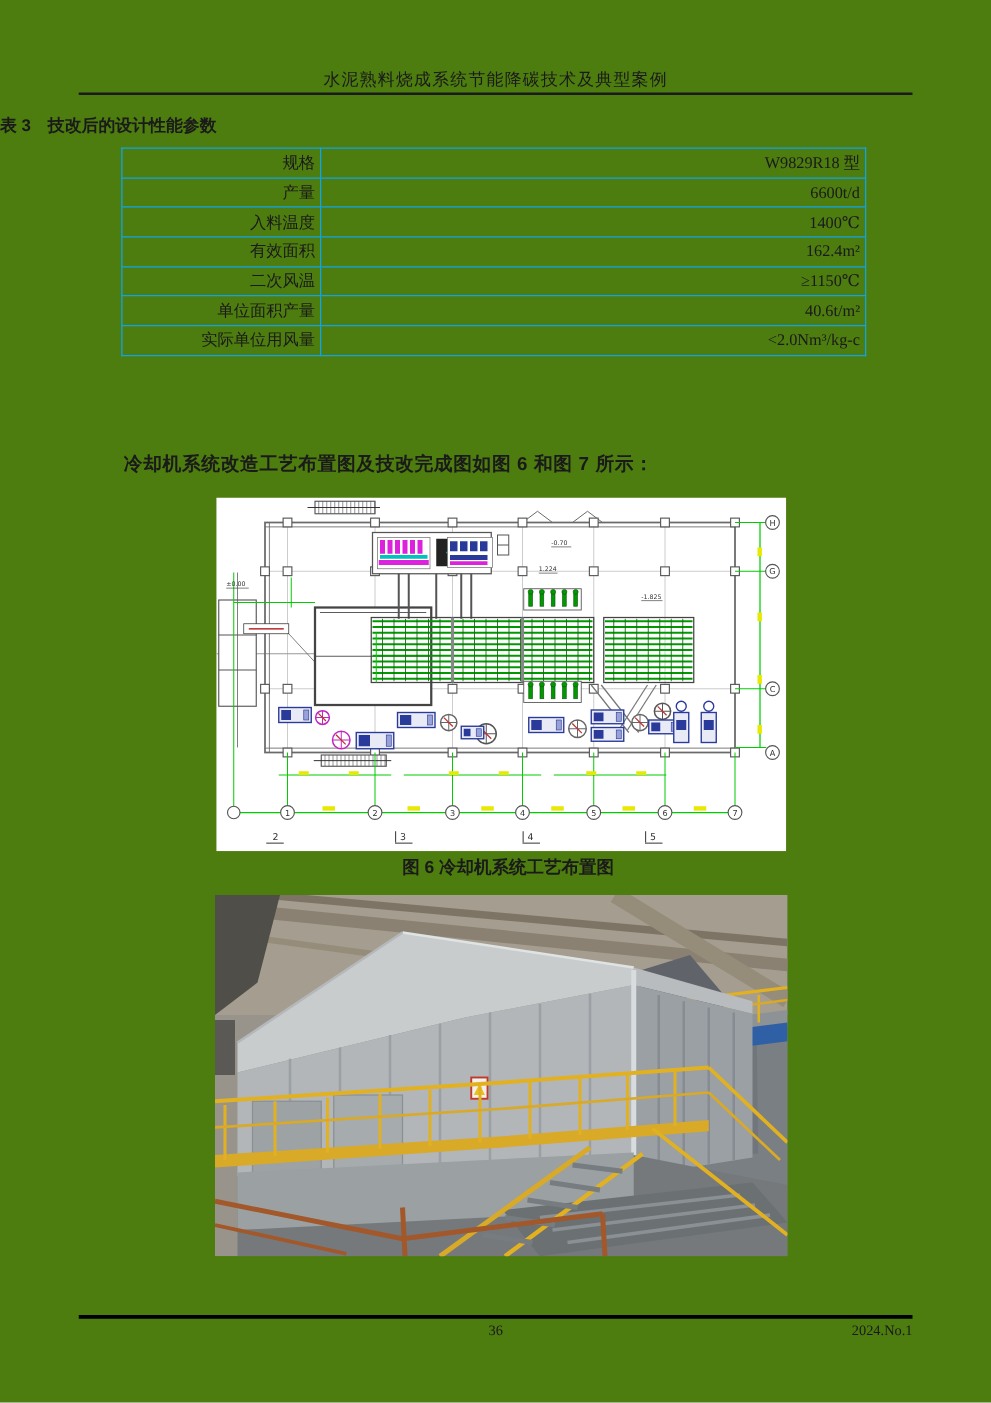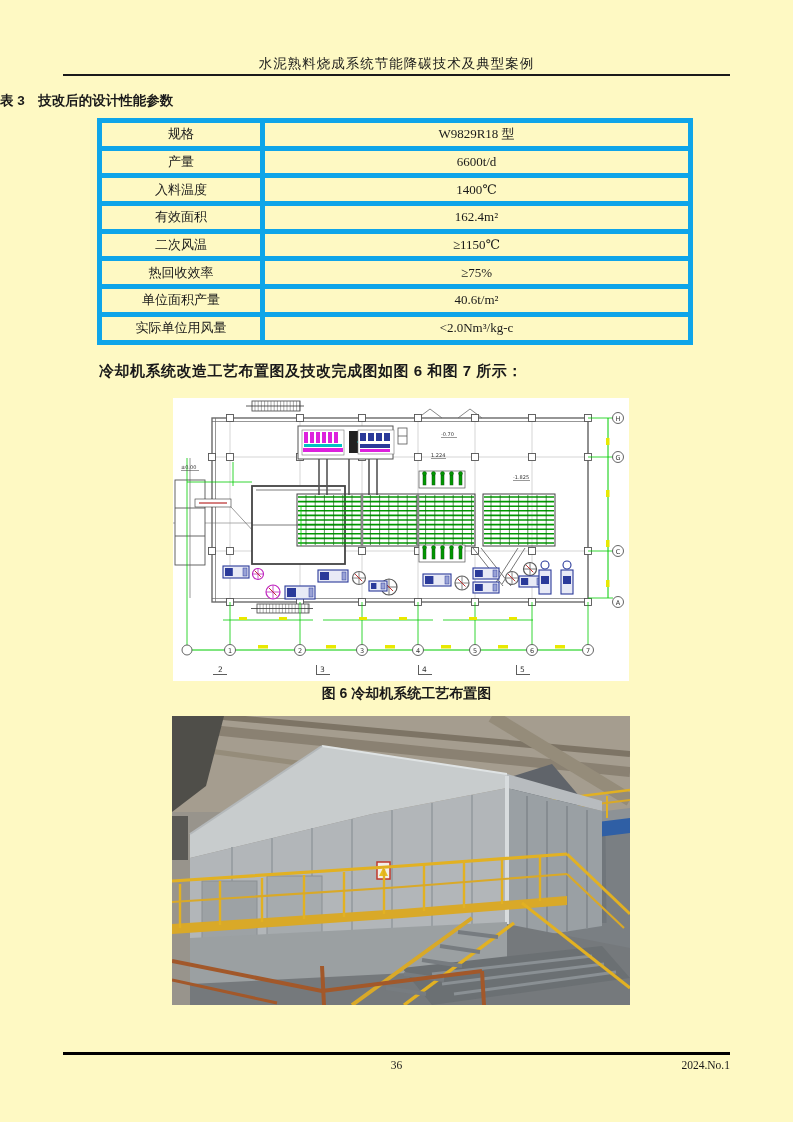--- a/index.html
+++ b/index.html
@@ -1,25 +1,25 @@
 <!DOCTYPE html>
 <html><head>
 <meta charset="utf-8">
 <style>
   html,body{margin:0;padding:0;background:#e8e8e8;}
-  .page{position:relative;width:793px;height:1122px;background:#fef9c3;margin:0 auto;
+  .page{position:relative;width:793px;height:1122px;background:#4d7c0f;margin:0 auto;
         font-family:"Liberation Serif","DejaVu Serif",serif;color:#1a1a1a;overflow:hidden;text-decoration:underline;}
   .header-title{position:absolute;top:55px;left:0;width:100%;text-align:center;
         font-size:13.5px;letter-spacing:1px;}
   .header-rule{position:absolute;top:74px;left:63px;width:667px;height:2px;background:#1a1a1a;}
   .table-title{position:absolute;top:92px;left:0;width:100%;text-align:left;
         font-family:"Liberation Sans","DejaVu Sans",sans-serif;font-weight:700;font-size:13.5px;}
   table.params{position:absolute;top:118px;left:97px;width:596px;border-collapse:collapse;
         table-layout:fixed;font-size:13px;}
-  table.params td{border:5px solid #0ea5e9;height:22.7px;text-align:center;padding:0 4px;
+  table.params td{border:1px solid #0ea5e9;height:22.7px;text-align:right;padding:0 4px;
         overflow:hidden;white-space:nowrap;}
   table.params td.c0{width:150px;}
   .para{position:absolute;top:362px;left:63px;width:667px;font-family:"Liberation Sans","DejaVu Sans",sans-serif;
         font-weight:600;font-size:15px;text-indent:2.4em;letter-spacing:0.5px;}
   .fig6{position:absolute;top:398px;left:173px;width:456px;height:283px;}
   .fig7{position:absolute;top:716px;left:172px;width:458px;height:289px;}
   .caption{position:absolute;left:0;width:100%;text-align:center;
         font-family:"Liberation Sans","DejaVu Sans",sans-serif;font-weight:700;font-size:14px;}
   .cap6{top:685px;padding-left:10px;} .cap7{top:1018px;}
   .footer-rule{position:absolute;top:1052px;left:63px;width:667px;height:3px;background:#000;}
@@ -51,24 +51,20 @@
           <td class="c0">入料温度</td>
           <td>1400℃</td>
         </tr>
         <tr>
           <td class="c0">有效面积</td>
           <td>162.4m²</td>
         </tr>
         <tr>
           <td class="c0">二次风温</td>
           <td>≥1150℃</td>
-        </tr>
-        <tr>
-          <td class="c0">热回收效率</td>
-          <td>≥75%</td>
         </tr>
         <tr>
           <td class="c0">单位面积产量</td>
           <td>40.6t/m²</td>
         </tr>
         <tr>
           <td class="c0">实际单位用风量</td>
           <td>&lt;2.0Nm³/kg-c</td>
         </tr>
       </tbody>

